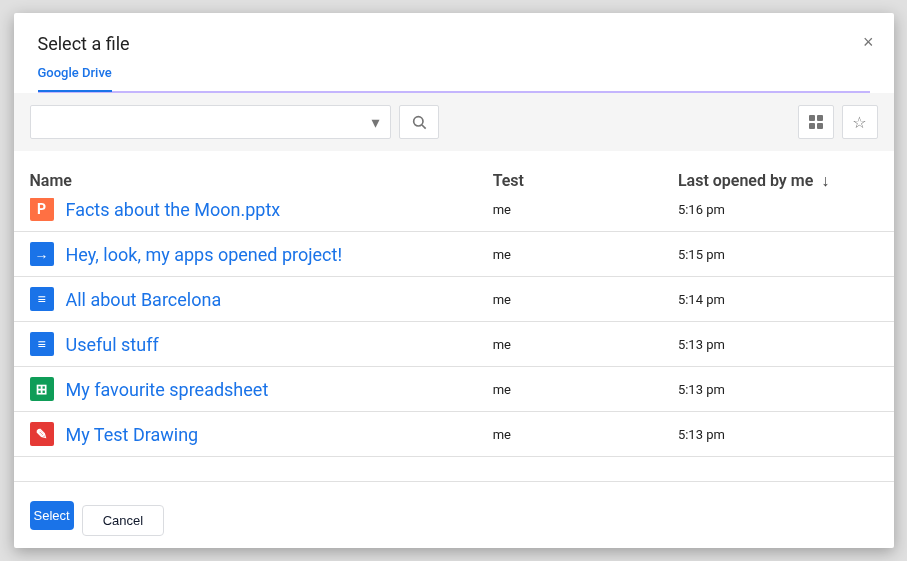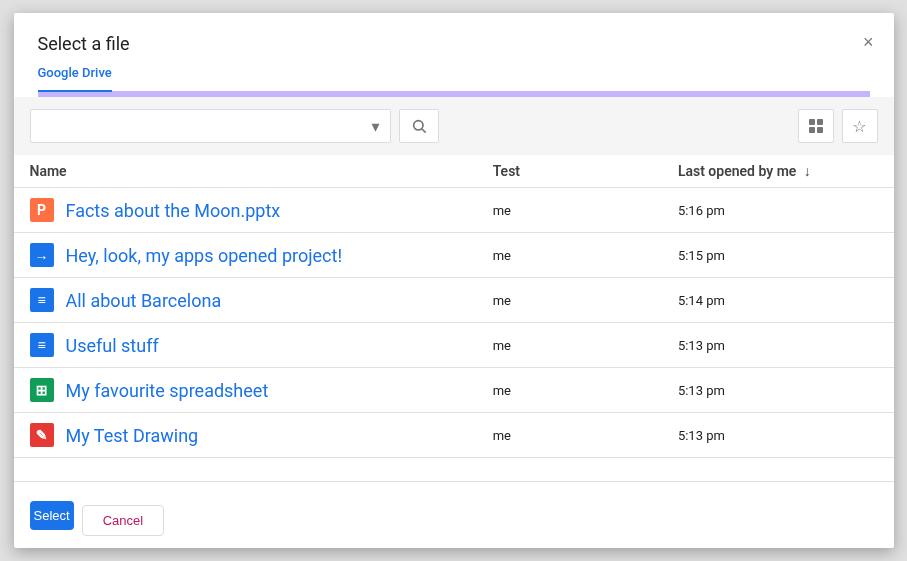--- a/index.html
+++ b/index.html
@@ -42,21 +42,21 @@
       background: none;
       border: none;
       cursor: pointer;
       color: #757575;
       font-size: 18px;
       line-height: 1;
       padding: 4px;
     }
     .tabs {
       display: flex;
-      border-bottom: 6px solid #c4b5fd;
+      border-bottom: 2px solid #c4b5fd;
     }
     .tab {
       padding: 10px 0;
       margin-right: 24px;
       font-size: 13px;
       font-weight: 500;
       color: #1a73e8;
       cursor: pointer;
       border-bottom: 2px solid #1a73e8;
       position: relative;
@@ -131,27 +131,27 @@
     .file-list-container::-webkit-scrollbar { width: 8px; }
     .file-list-container::-webkit-scrollbar-track { background: #f5f5f5; }
     .file-list-container::-webkit-scrollbar-thumb { background: #bdbdbd; border-radius: 4px; }
     .file-table {
       width: 100%;
       border-collapse: collapse;
     }
     .file-table thead tr th {
       padding: 8px 16px;
       text-align: left;
-      font-size: 14px;
+      font-size: 16px;
       font-weight: 600;
       color: #424242;
       border-bottom: 1px solid #e0e0e0;
       background: #fff;
       position: sticky;
-      top: 0;
+      top: 12px;
     }
     .th-name { width: 50%; }
     .th-owner { width: 20%; }
     .th-last-opened { width: 25%; }
     .sort-arrow { margin-left: 4px; }
     .file-table tbody tr {
       border-bottom: 1px solid #e0e0e0;
       cursor: pointer;
     }
     .file-table tbody td {
@@ -196,21 +196,21 @@
       color: #fff;
       border: none;
       border-radius: 4px;
       padding: 7px 4px;
       font-size: 13px;
       cursor: pointer;
       font-weight: 500;
     }
     .btn-cancel {
       background: #fff;
-      color: #be185d;
+      color: #0f172a;
       border: 1px solid #dadce0;
       border-radius: 4px;
       padding: 7px 20px;
       font-size: 13px;
       cursor: pointer;
       font-weight: 500;
       margin-top: 11px;
     }
 
     

